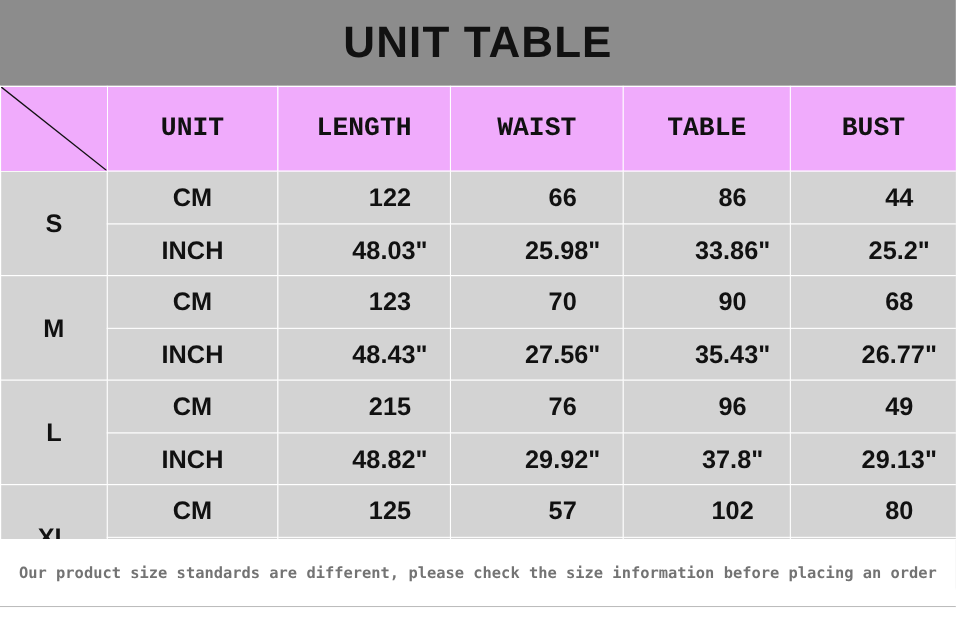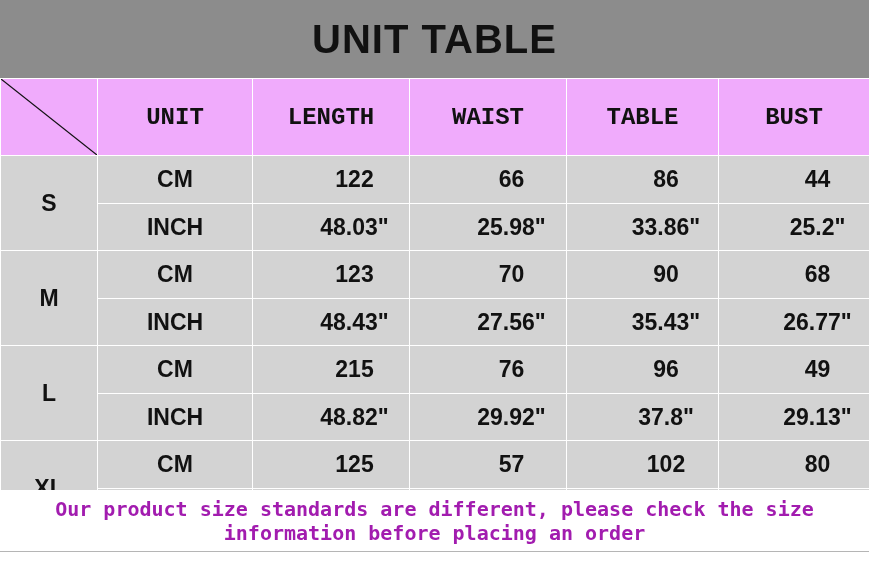--- a/index.html
+++ b/index.html
@@ -106,23 +106,23 @@
     background: #ffffff;
     border-top: 1px solid #ffffff;
     display: flex;
     align-items: center;
     justify-content: center;
     box-sizing: border-box;
     padding: 0 14px;
   }
   .note-text {
     font-family: "DejaVu Sans Mono", monospace;
-    font-size: 20px;
+    font-size: 14px;
     font-weight: bold;
-    color: #a21caf;
+    color: #737373;
     text-align: center;
     line-height: 24px;
   }
   .bottom-line {
     position: absolute;
     left: 0;
     top: 551px;
     width: 869px;
     height: 1px;
     background: #b5b5b5;

